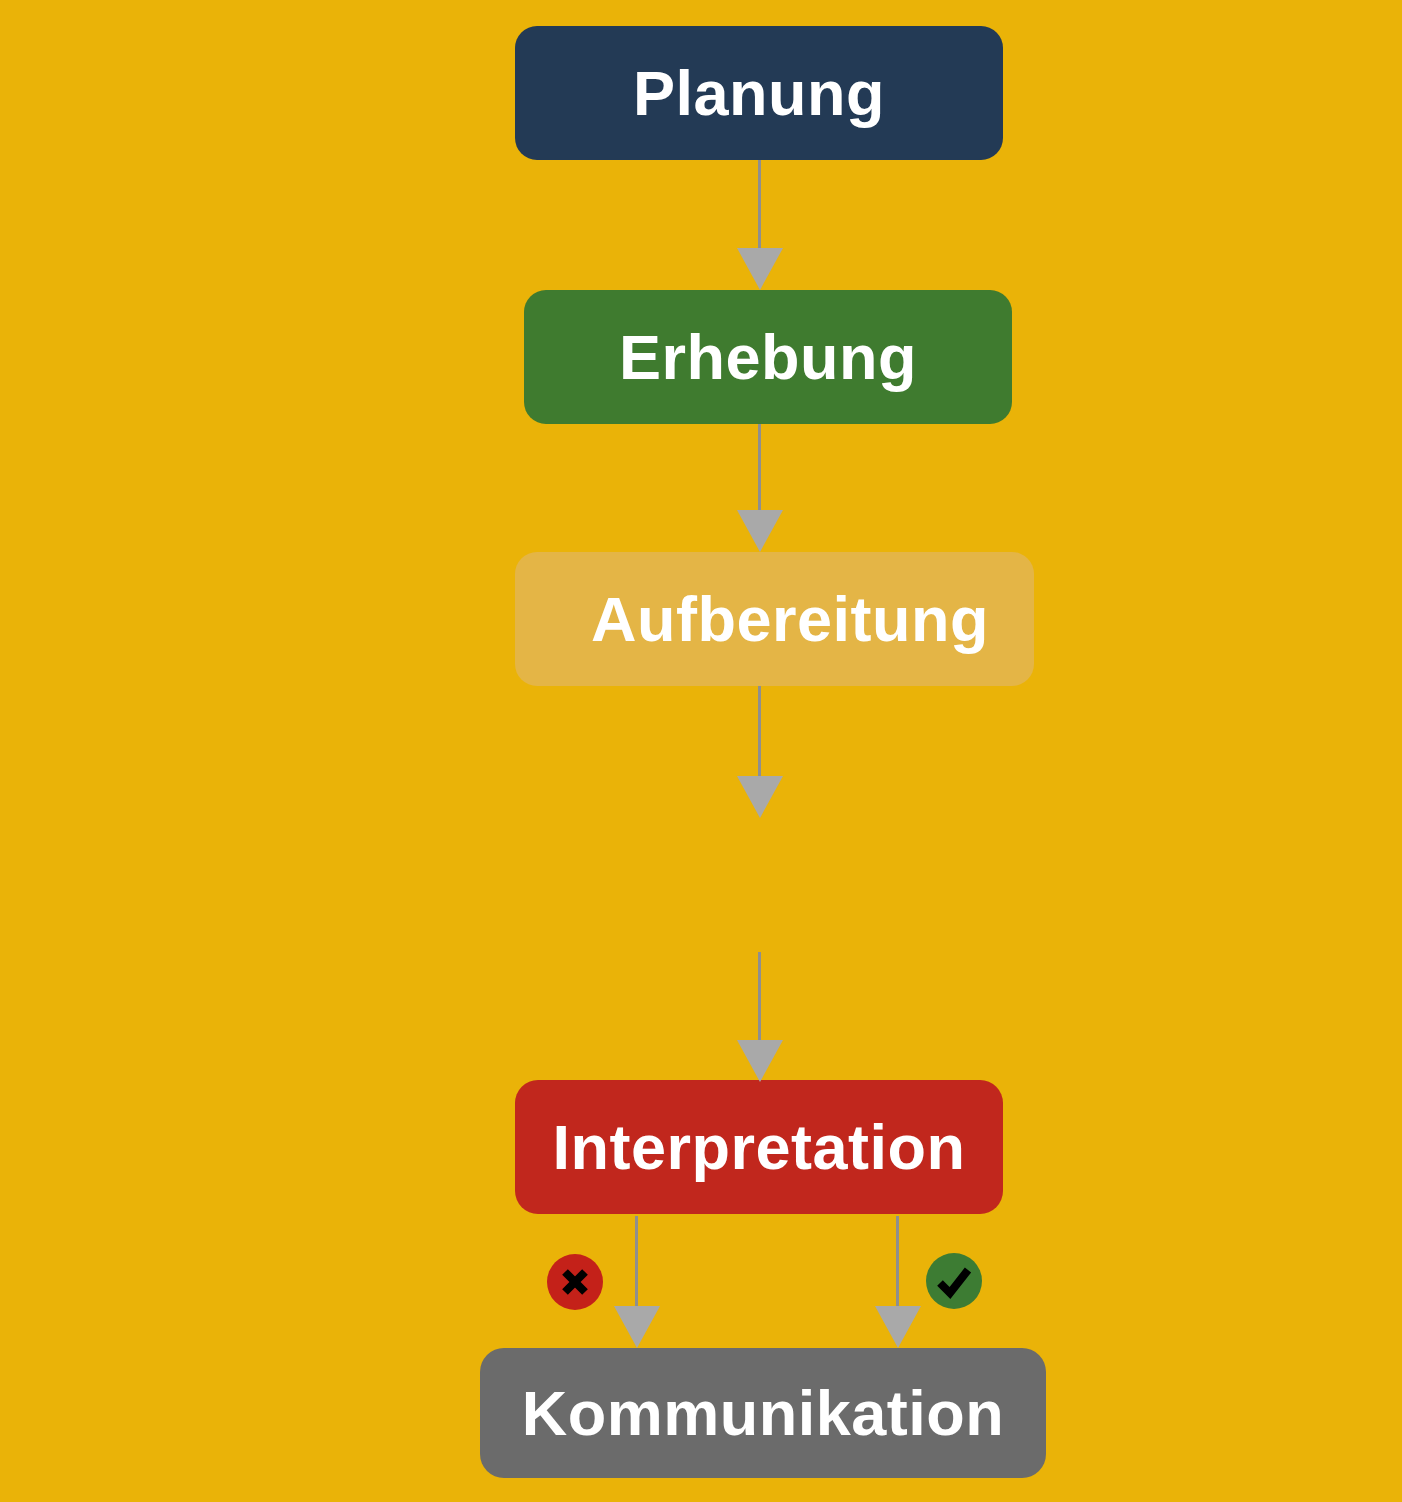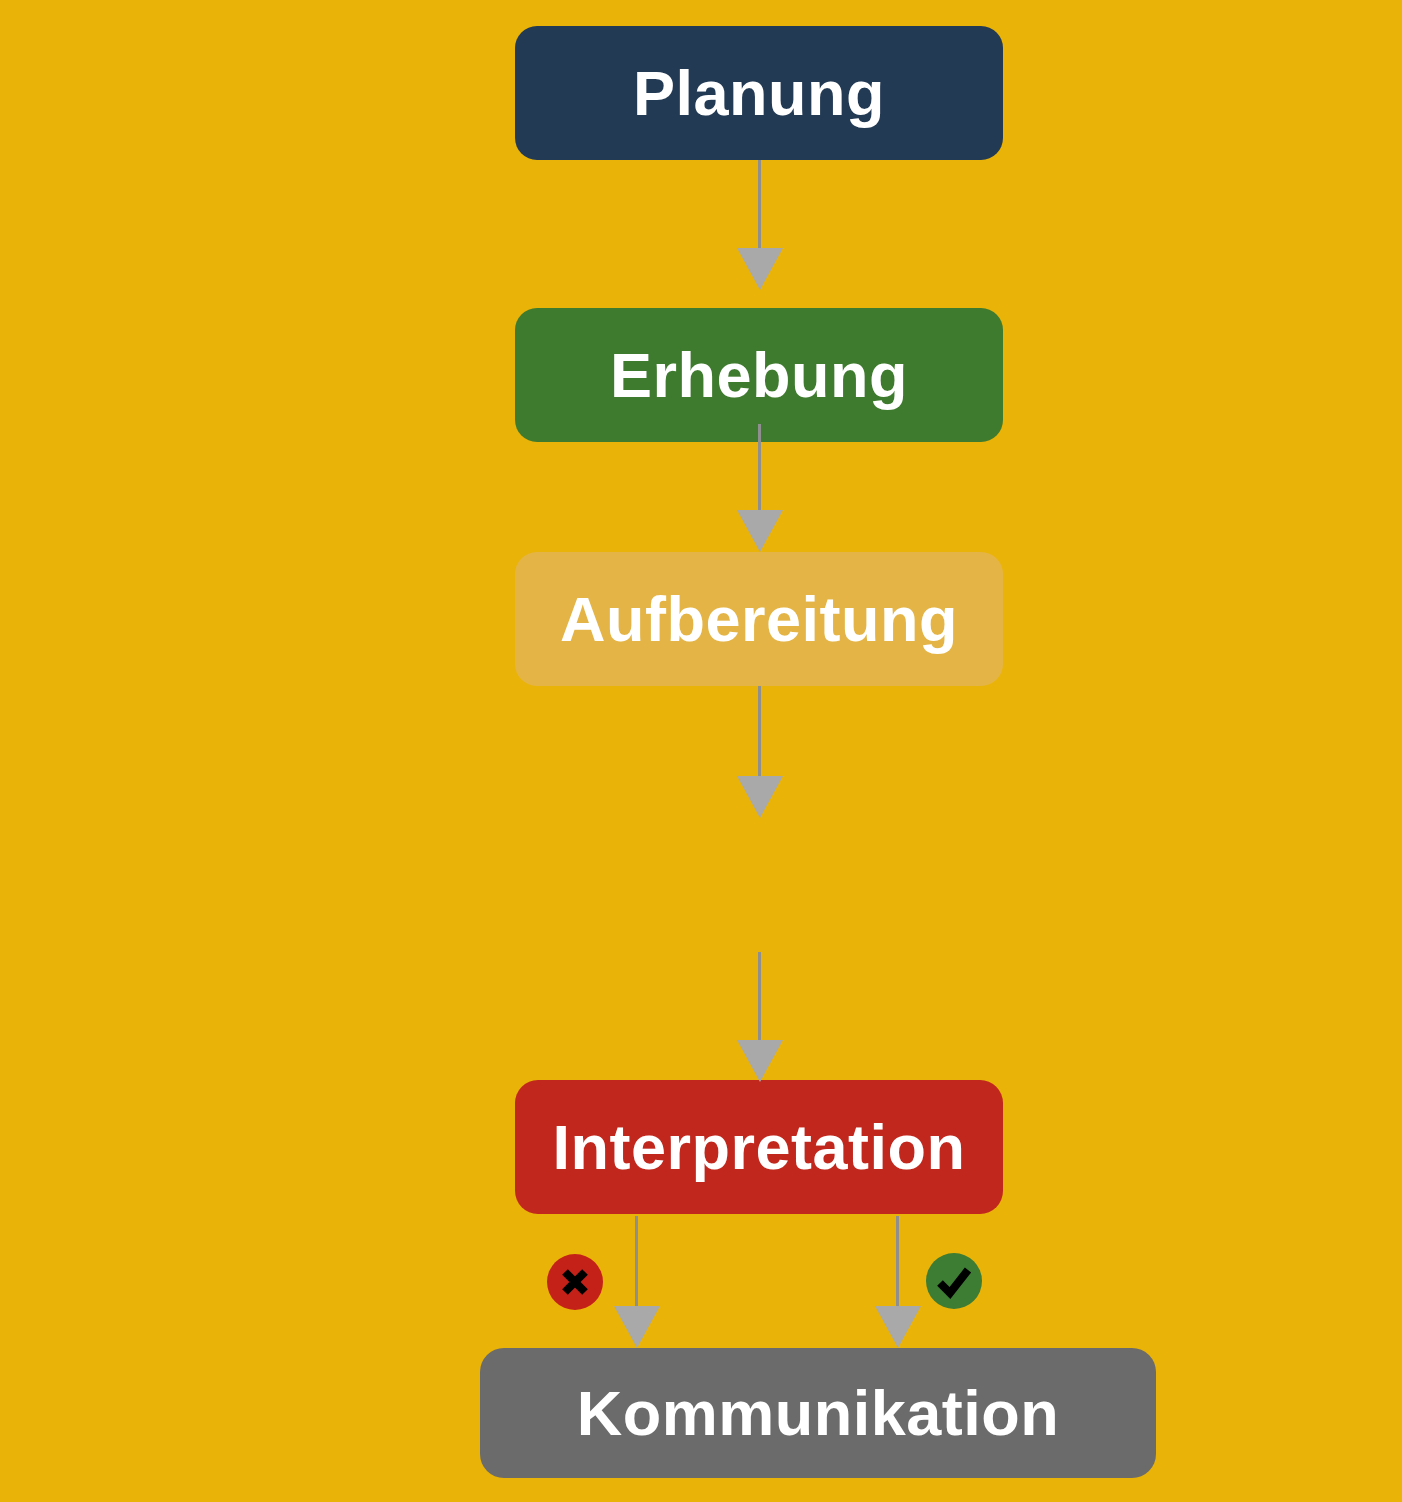--- a/index.html
+++ b/index.html
@@ -26,28 +26,28 @@
     justify-content: center;
   }
   .step-label {
     color: #ffffff;
     font-size: 63px;
     font-weight: bold;
     letter-spacing: 0.5px;
     white-space: nowrap;
   }
   .box-planung        { top: 26px;  }
-  .box-erhebung       { top: 308px; }
+  .box-erhebung       { top: 290px; margin-left: 9px; }
   .box-aufbereitung   { top: 552px; }
   .box-analyse        { top: 818px; }
   .box-interpretation { top: 1080px; border-radius: 23px; }
   .box-kommunikation  {
     top: 1348px;
     left: 480px;
-    width: 676px;
+    width: 566px;
     height: 130px;
     border-radius: 24px;
     text-align: center;
   }
   .conn-line {
     position: absolute;
     width: 3px;
   }
   .conn-head {
     position: absolute;
@@ -70,21 +70,21 @@
 <div class="canvas" style="background: #eab308;">
 
   <div class="step-box box-planung" style="background-color: rgb(35, 58, 85);">
     <span class="step-label">Planung</span>
   </div>
 
   <div class="step-box box-erhebung" style="background-color: rgb(63, 123, 47);">
     <span class="step-label">Erhebung</span>
   </div>
 
-  <div class="step-box box-aufbereitung" style="background-color: rgb(228, 181, 70);">
+  <div class="step-box box-aufbereitung" style="background-color: rgb(228, 181, 70); padding-left: 31px;">
     <span class="step-label">Aufbereitung</span>
   </div>
 
 
   <div class="step-box box-interpretation" style="background-color: rgb(193, 39, 29);">
     <span class="step-label">Interpretation</span>
   </div>
 
   <div class="step-box box-kommunikation" style="background-color: rgb(107, 107, 107);">
     <span class="step-label">Kommunikation</span>

